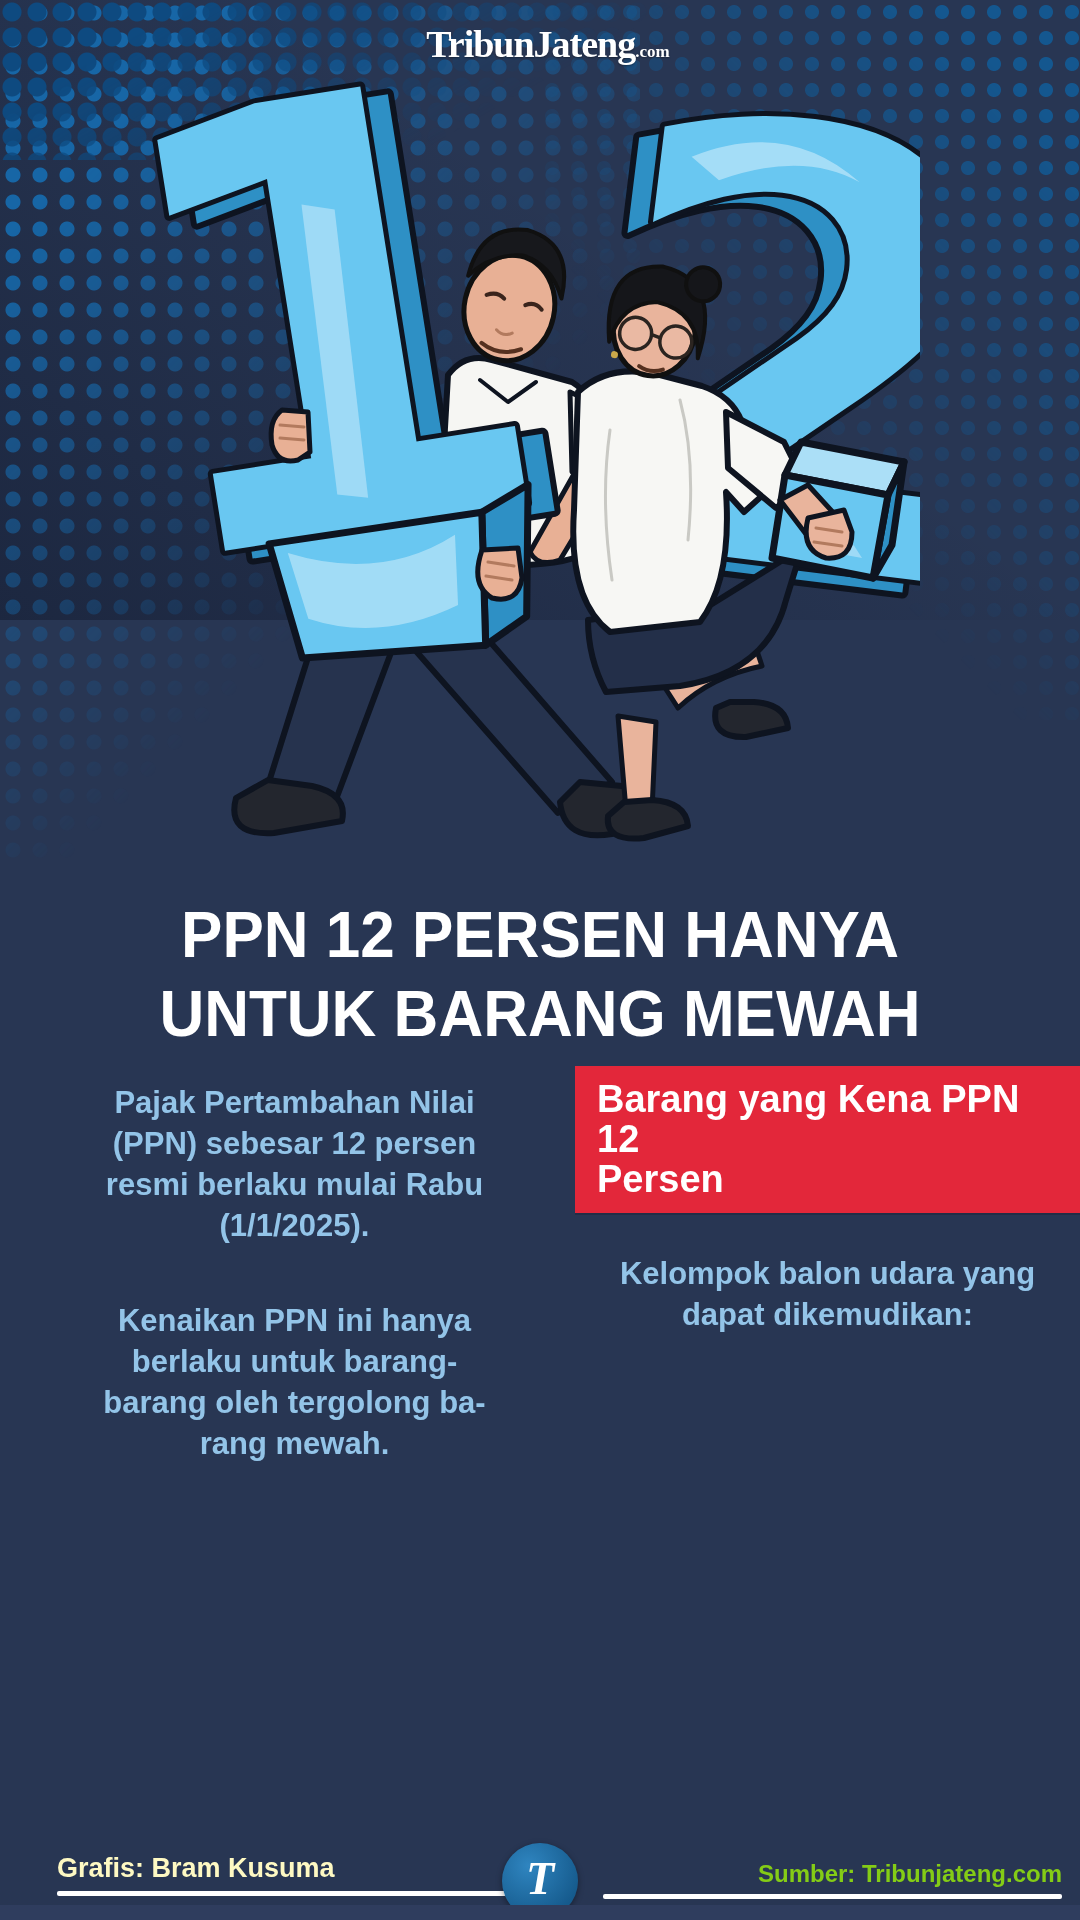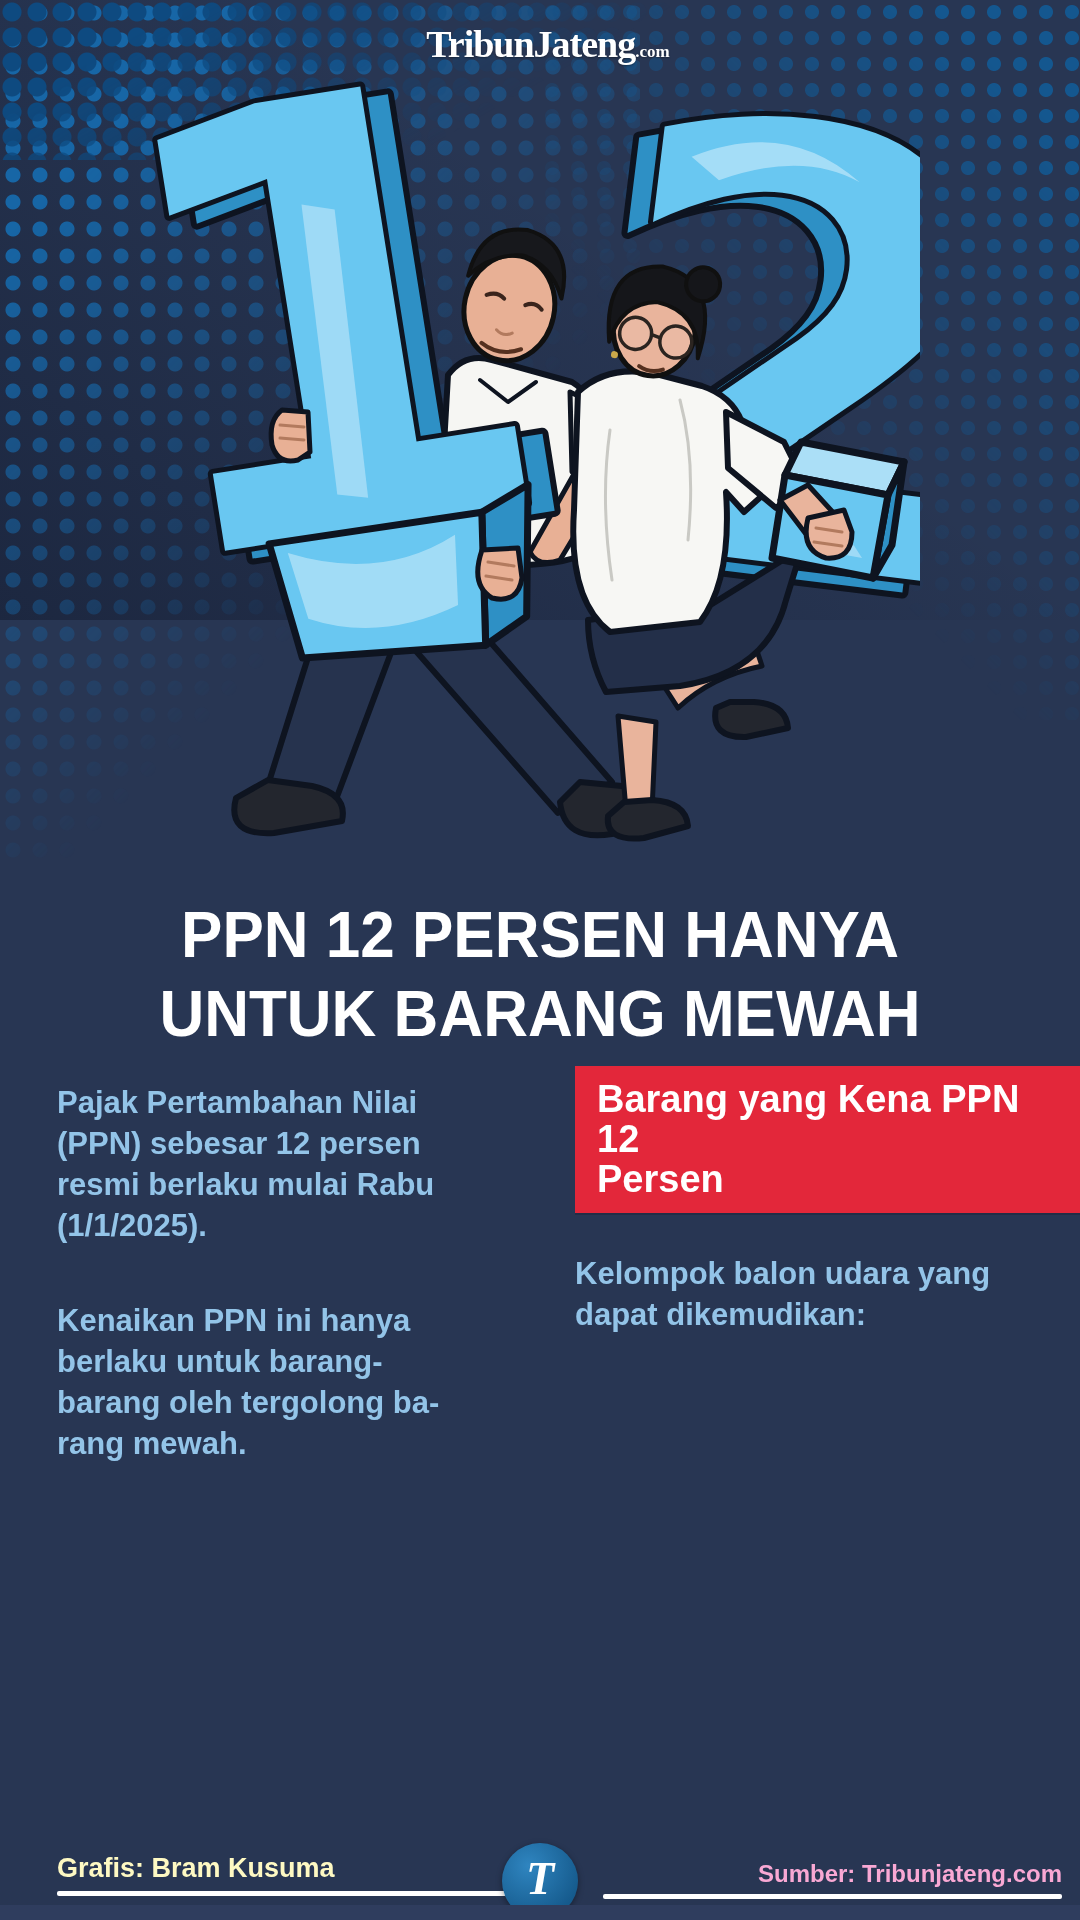--- a/index.html
+++ b/index.html
@@ -48,37 +48,37 @@
   .num{font-family:"DejaVu Sans","Liberation Sans",sans-serif;font-weight:bold;}
   
   .title{
     position:absolute;top:896px;left:0;width:100%;
     text-align:center;color:#ffffff;font-weight:bold;
     font-size:62px;line-height:74px;letter-spacing:0px;
     transform:scaleY(1.06);transform-origin:top center;
   }
   
   .col{position:absolute;color:#93c4e8;font-weight:bold;font-size:31px;line-height:41px;}
-  .col p{margin:0 0 54px 0;white-space:pre-line;}
+  .col p{margin:0 0 54px 0;white-space:pre-line;text-align:center;}
   .col-left{left:57px;top:1082px;width:475px;}
   .col-right{left:575px;top:1066px;width:505px;}
   .col-right p{margin-bottom:58px;}
   .banner{
     background:#e3273a;color:#ffffff;font-weight:bold;
     font-size:38px;line-height:40px;
     padding:13px 10px 14px 22px;margin:0 0 40px 0;white-space:pre-line;
     box-shadow:0 2px 0 rgba(0,0,0,.15);
   }
   
   .footer-credit{
     position:absolute;left:57px;top:1853px;color:#fef9c3;
     font-weight:bold;font-size:27px;
   }
   .footer-source{
-    position:absolute;right:18px;top:1860px;color:#f9a8d4;
+    position:absolute;right:18px;top:1860px;color:#84cc16;
     font-weight:bold;font-size:24px;
   }
   .rule{position:absolute;background:#ffffff;height:5px;border-radius:2px;}
   .rule-left{left:57px;top:1891px;width:452px;}
   .rule-right{left:603px;top:1894px;width:459px;}
   .t-badge{
     position:absolute;left:502px;top:1843px;width:76px;height:76px;border-radius:50%;
     background:radial-gradient(circle at 35% 30%,#2f85c0,#155a8c 75%);
     display:flex;align-items:center;justify-content:center;
     box-shadow:0 2px 6px rgba(0,0,0,.4);

